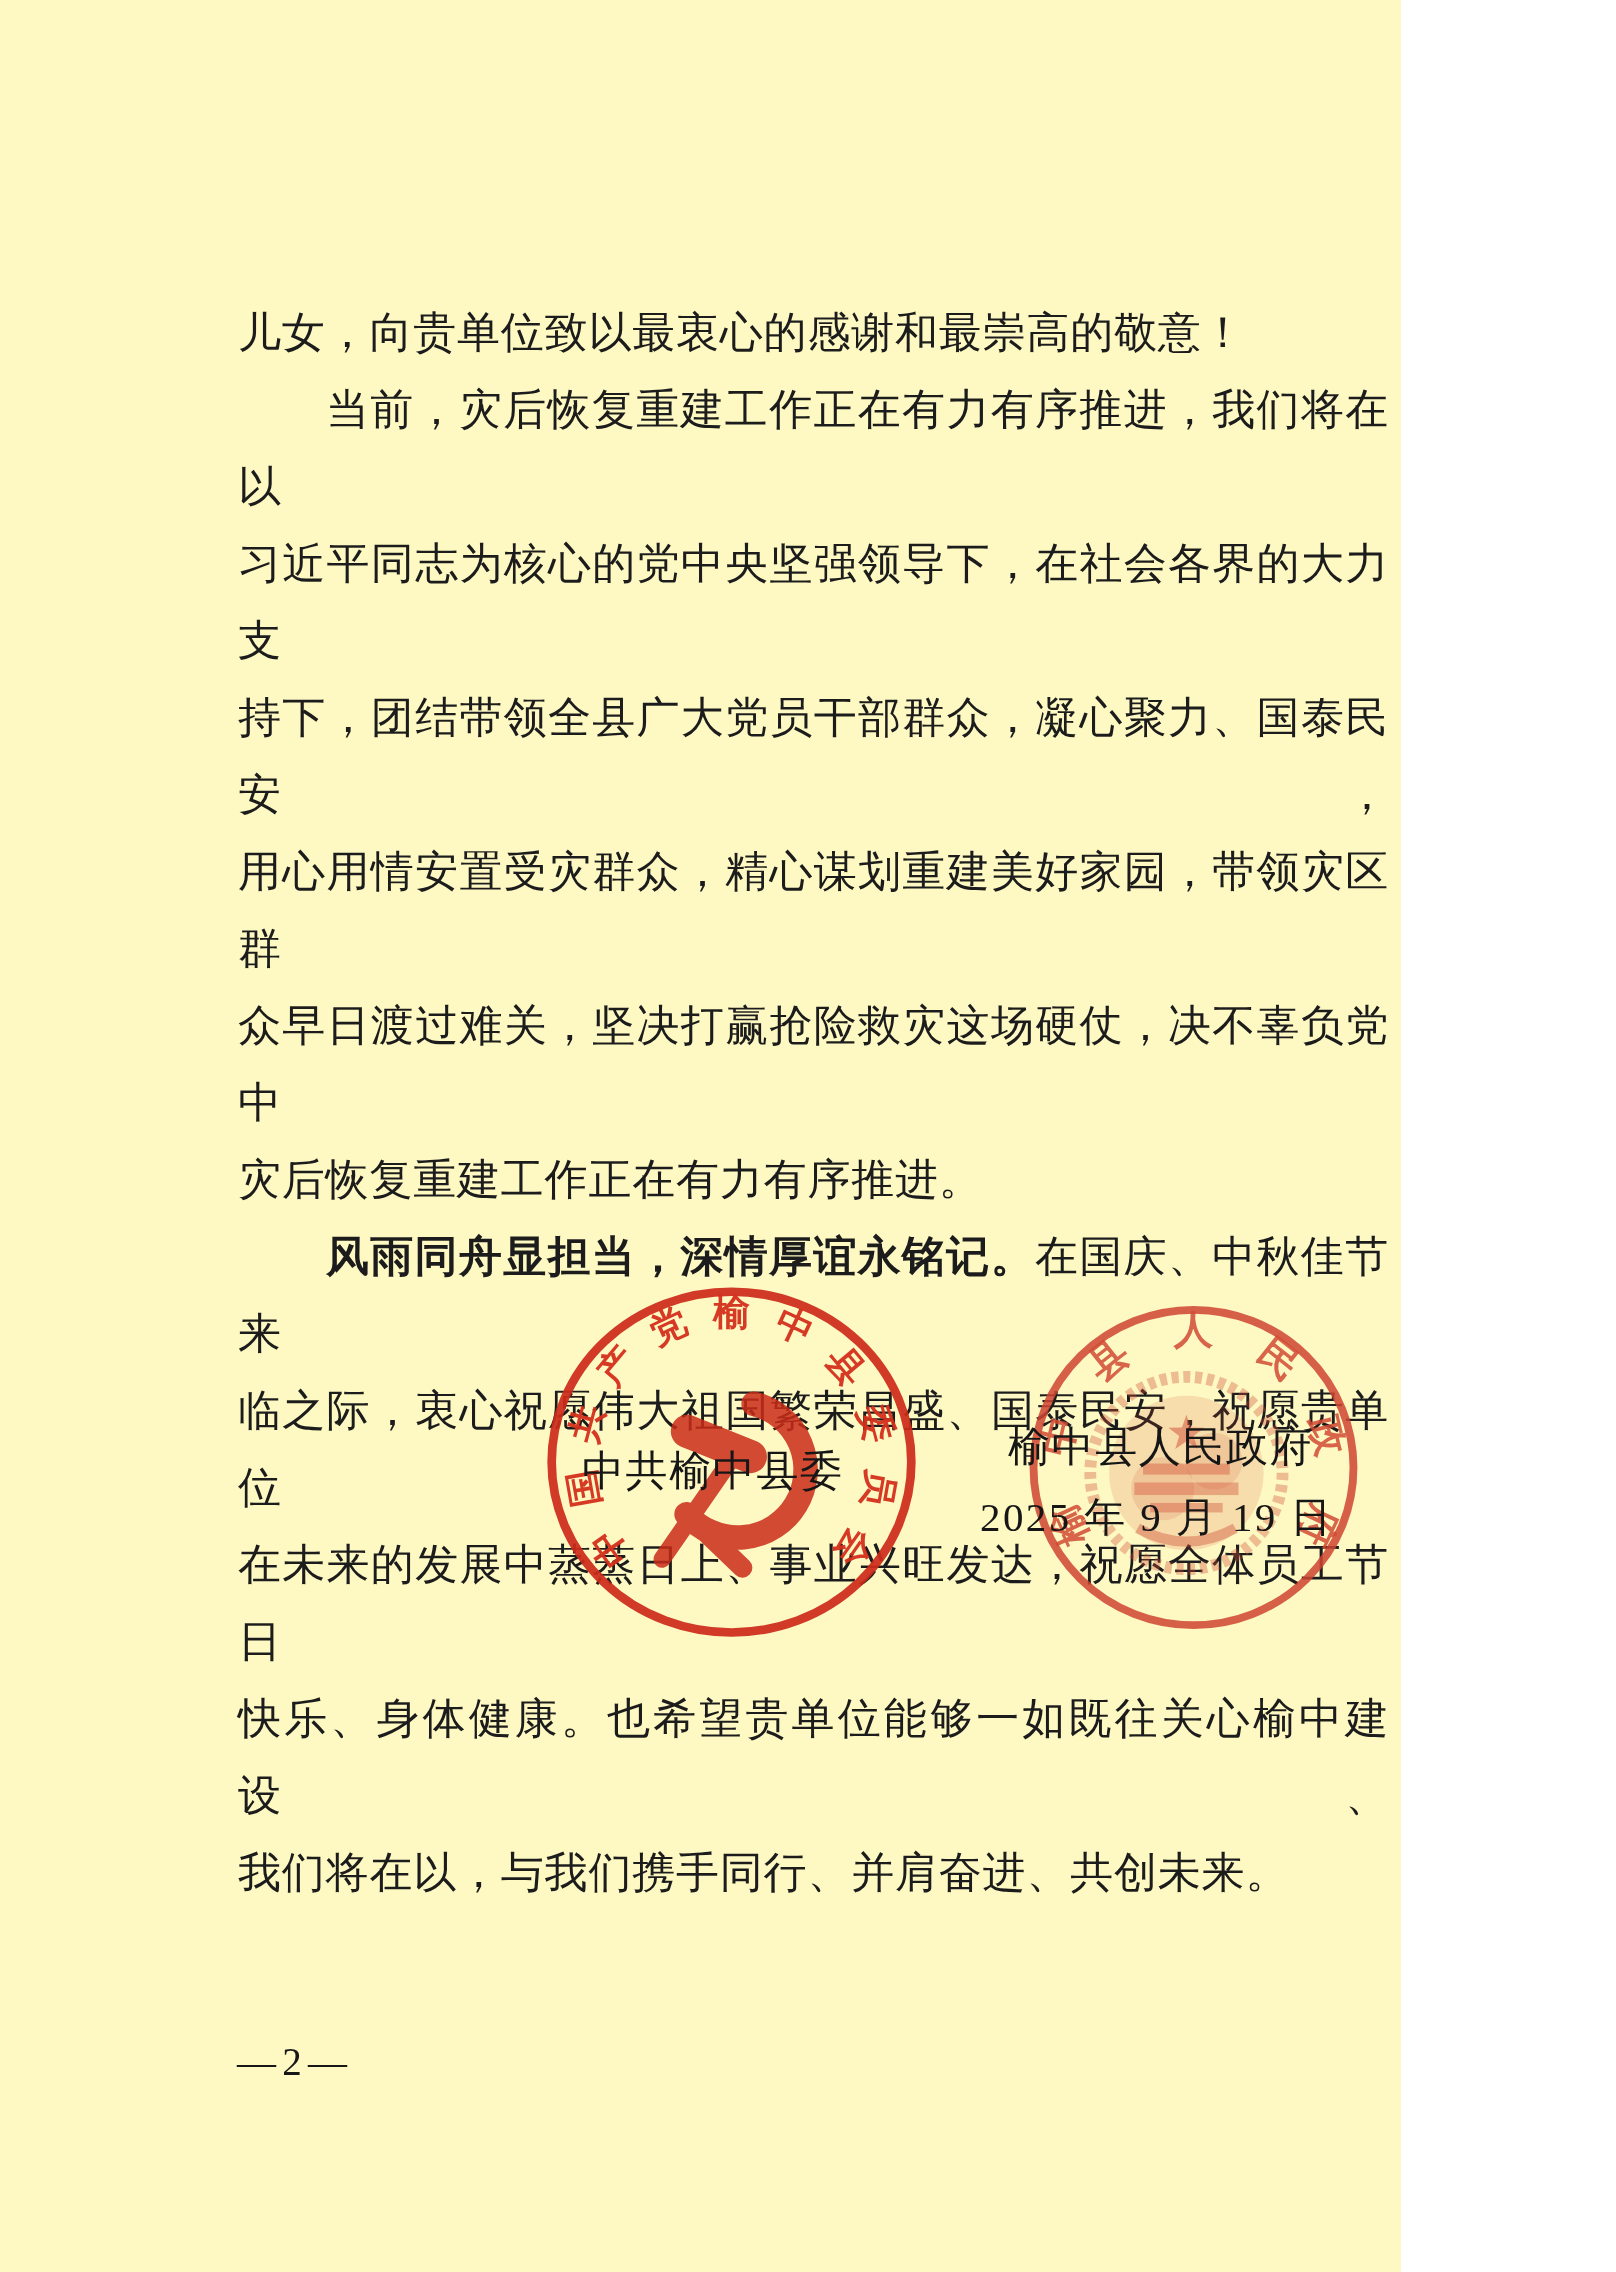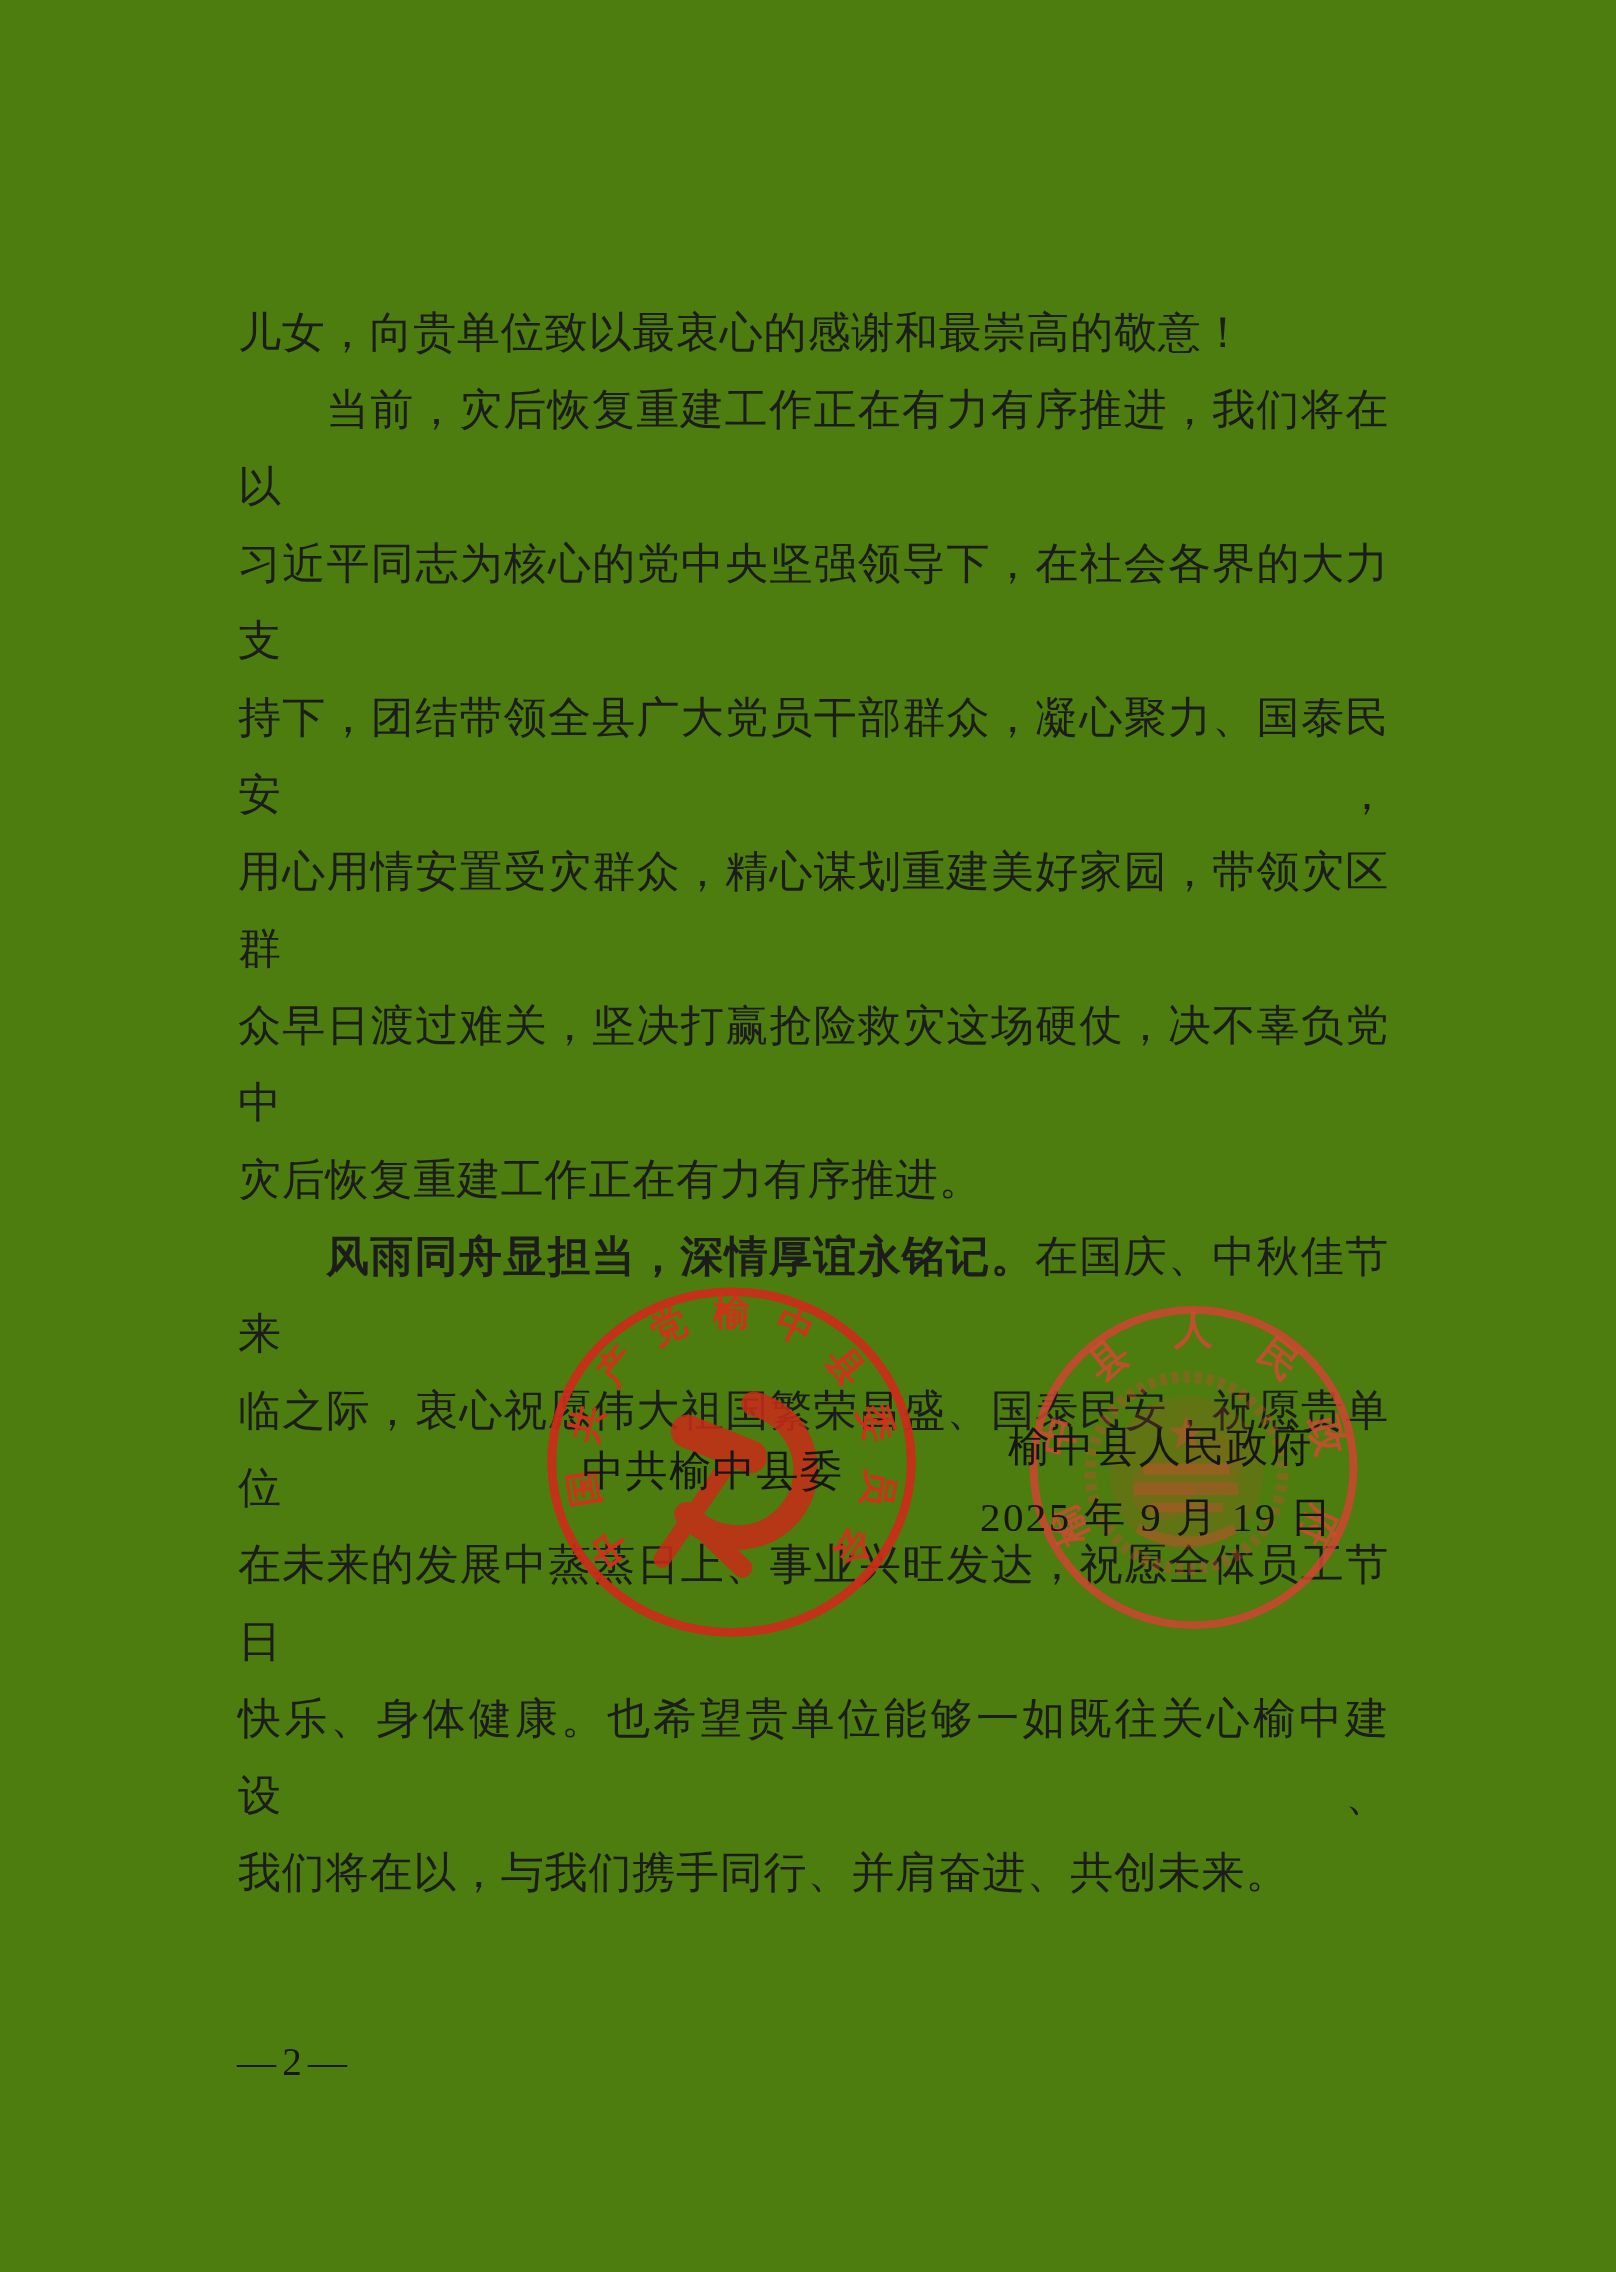--- a/index.html
+++ b/index.html
@@ -1,19 +1,19 @@
 <!DOCTYPE html>
 <html style="font-size:12.6px"><head>
 <meta charset="utf-8">
 <style>
   html,body{margin:0;padding:0;background:#ffffff;}
   .page{
     position:relative;
-    width:1616px;height:2273px;
-    background:#4d7c0f;
+    width:1401px;height:2273px;
+    background:#fef9c3;
     overflow:hidden;
     font-family:"Liberation Serif","DejaVu Serif",serif;
     color:#1c1c1c;
   }
   
   .body-text{
     position:absolute;
     left:238px;top:294px;width:1151px;
     font-size:43px;line-height:77px;
     letter-spacing:0.8px;

